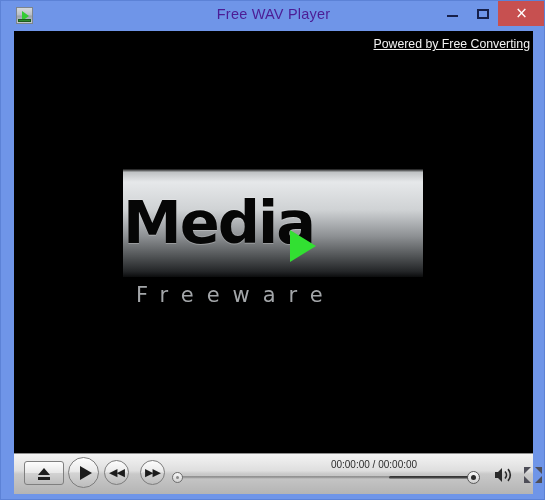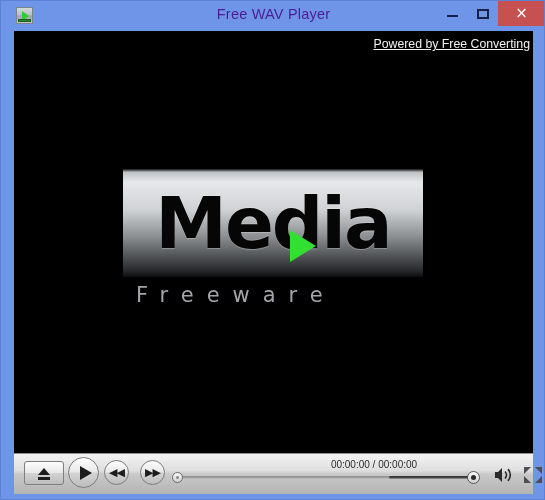--- a/index.html
+++ b/index.html
@@ -154,24 +154,24 @@
     background: linear-gradient(to bottom,
         #111111 0%, #bfc2c4 3%, #e6e8ea 12%, #cfd2d4 38%,
         #8e9194 62%, #4d5052 82%, #232527 95%, #0b0c0d 100%);
   }
   .logo-media {
     position: absolute;
     left: 0; top: 0;
     width: 300px;
     height: 108px;
     line-height: 108px;
-    text-align: center;
+    text-align: left;
     font-family: "DejaVu Sans", sans-serif;
     font-weight: bold;
-    font-size: 72px;
+    font-size: 59px;
     color: #060606;
     letter-spacing: -2px;
     text-shadow: 0 1px 0 rgba(255,255,255,0.25), 0 -1px 0 rgba(255,255,255,0.18);
     border-radius: 10px;
   }
   .logo-tri {
     position: absolute;
     left: 167px;
     top: 61px;
     width: 0; height: 0;

